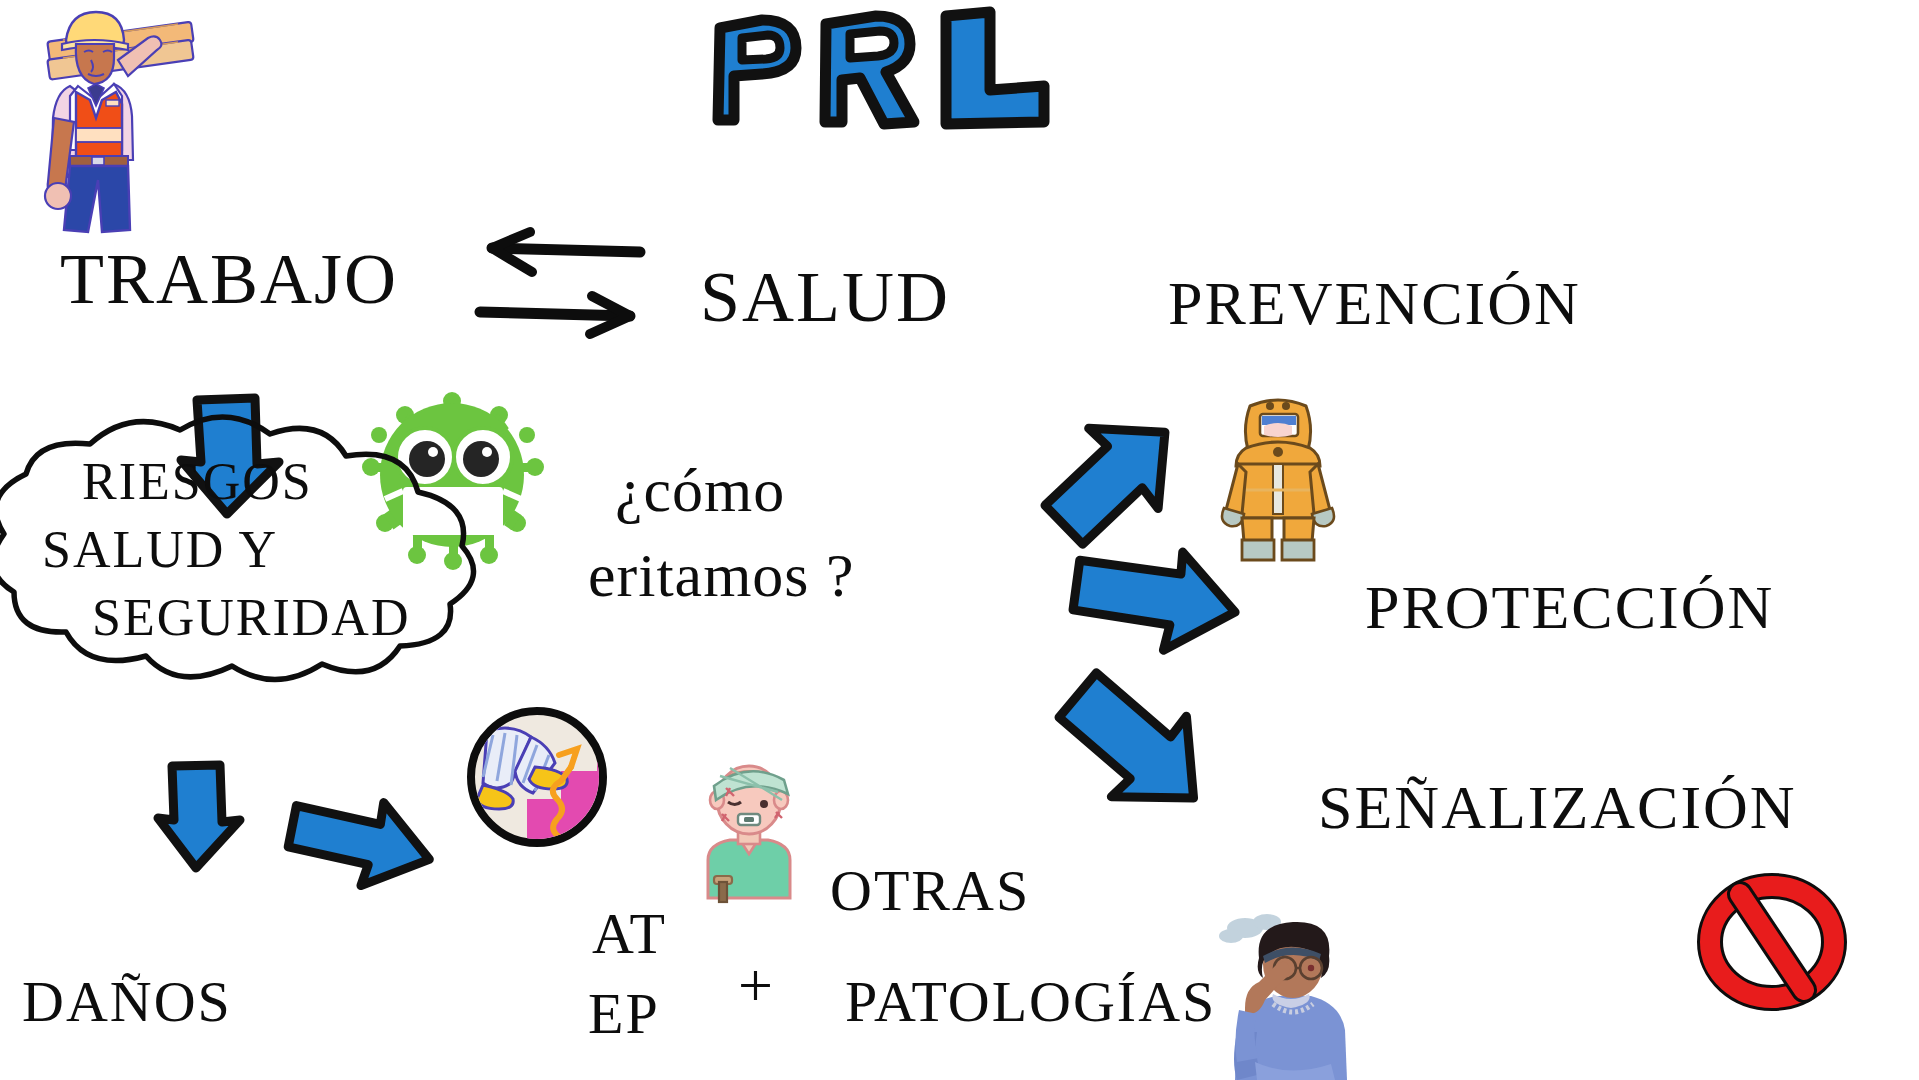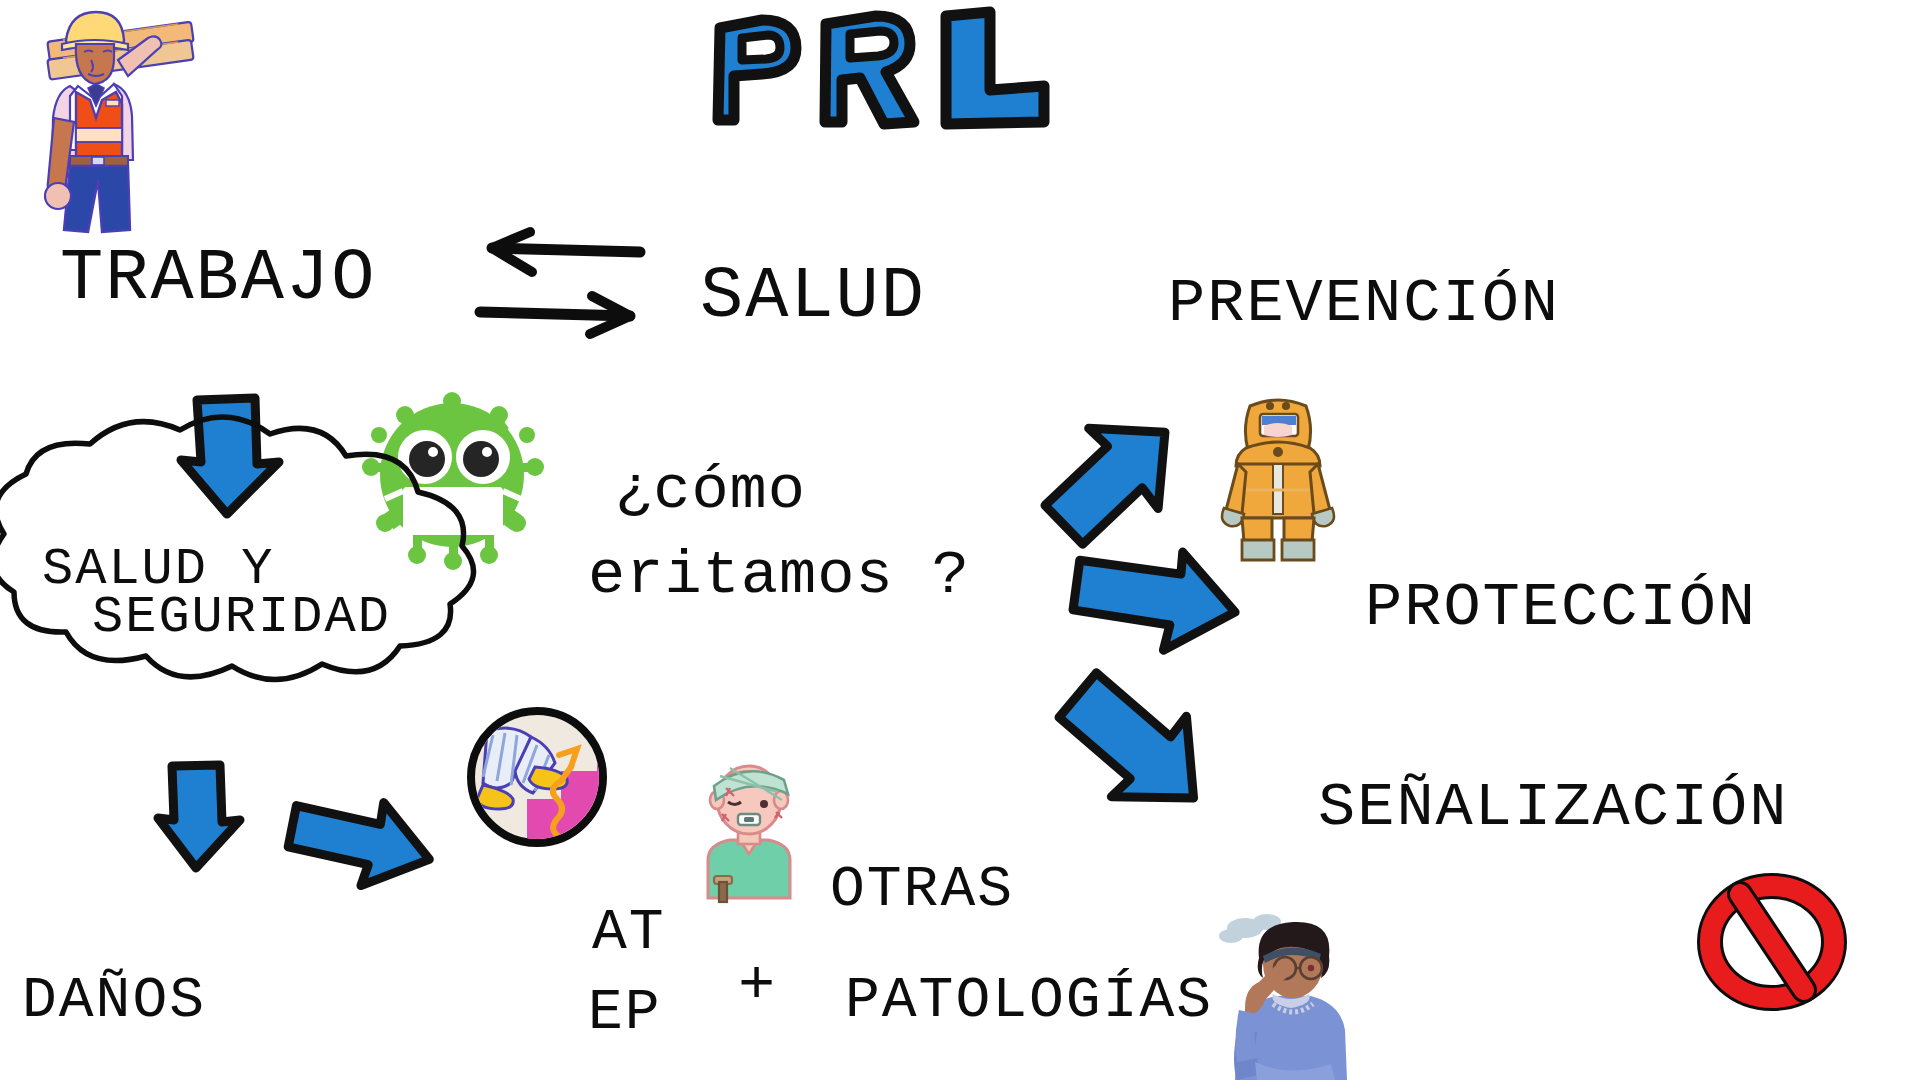--- a/index.html
+++ b/index.html
@@ -9,21 +9,21 @@
     background:#ffffff;
     font-family:"DejaVu Sans", sans-serif;
     overflow:hidden;
     position:relative;
   }
   #canvas{position:absolute;left:0;top:0;width:1919px;height:1080px;}
   .abs{position:absolute;}
 
   
   .hand{
-    font-family:Liberation Mono, monospace;
+    font-family:Liberation Serif, serif;
     color:#0d0d0d;
     font-weight:400;
     white-space:nowrap;
     letter-spacing:2px;
   }
   .hand-caps{
     text-transform:uppercase;
     font-stretch:normal;
   }
 
@@ -169,21 +169,22 @@
                Q306 294 262 266
                Q208 292 176 256
                Q118 272 96 232
                Q44 234 44 192
                Q8 170 34 134
                Q10 96 56 74
                Q66 38 120 44 Z" fill="none" stroke="#0d0d0d" stroke-width="5.5" stroke-linejoin="round" stroke-linecap="round"></path>
     </svg>
   </div>
 
-  <div class="abs no-sel hand hand-caps" style="left:42px;top:520px;font-size:52px;margin-top:20px;">SALUD Y</div>
+  <div class="abs no-sel hand hand-caps" style="left:82px;top:452px;font-size:52px;">RIESGOS</div>
+  <div class="abs no-sel hand hand-caps" style="left:42px;top:520px;font-size:52px;">SALUD Y</div>
   <div class="abs no-sel hand hand-caps" style="left:92px;top:588px;font-size:52px;">SEGURIDAD</div>
 
   <div class="abs no-sel" style="left:465px;top:705px;">
     <svg width="145" height="145" viewBox="0 0 145 145">
       <circle cx="72" cy="72" r="66" fill="#efe9e0" stroke="#0d0d0d" stroke-width="8"></circle>
       <clipPath id="clipStairs">
           <circle cx="72" cy="72" r="62"></circle>
         </clipPath>
       <g clip-path="url(#clipStairs)">
         <path d="M62 150 L62 94 L96 94 L96 66 L132 66 L132 30 L152 30 L152 150 Z" fill="#e34ab0"></path>

